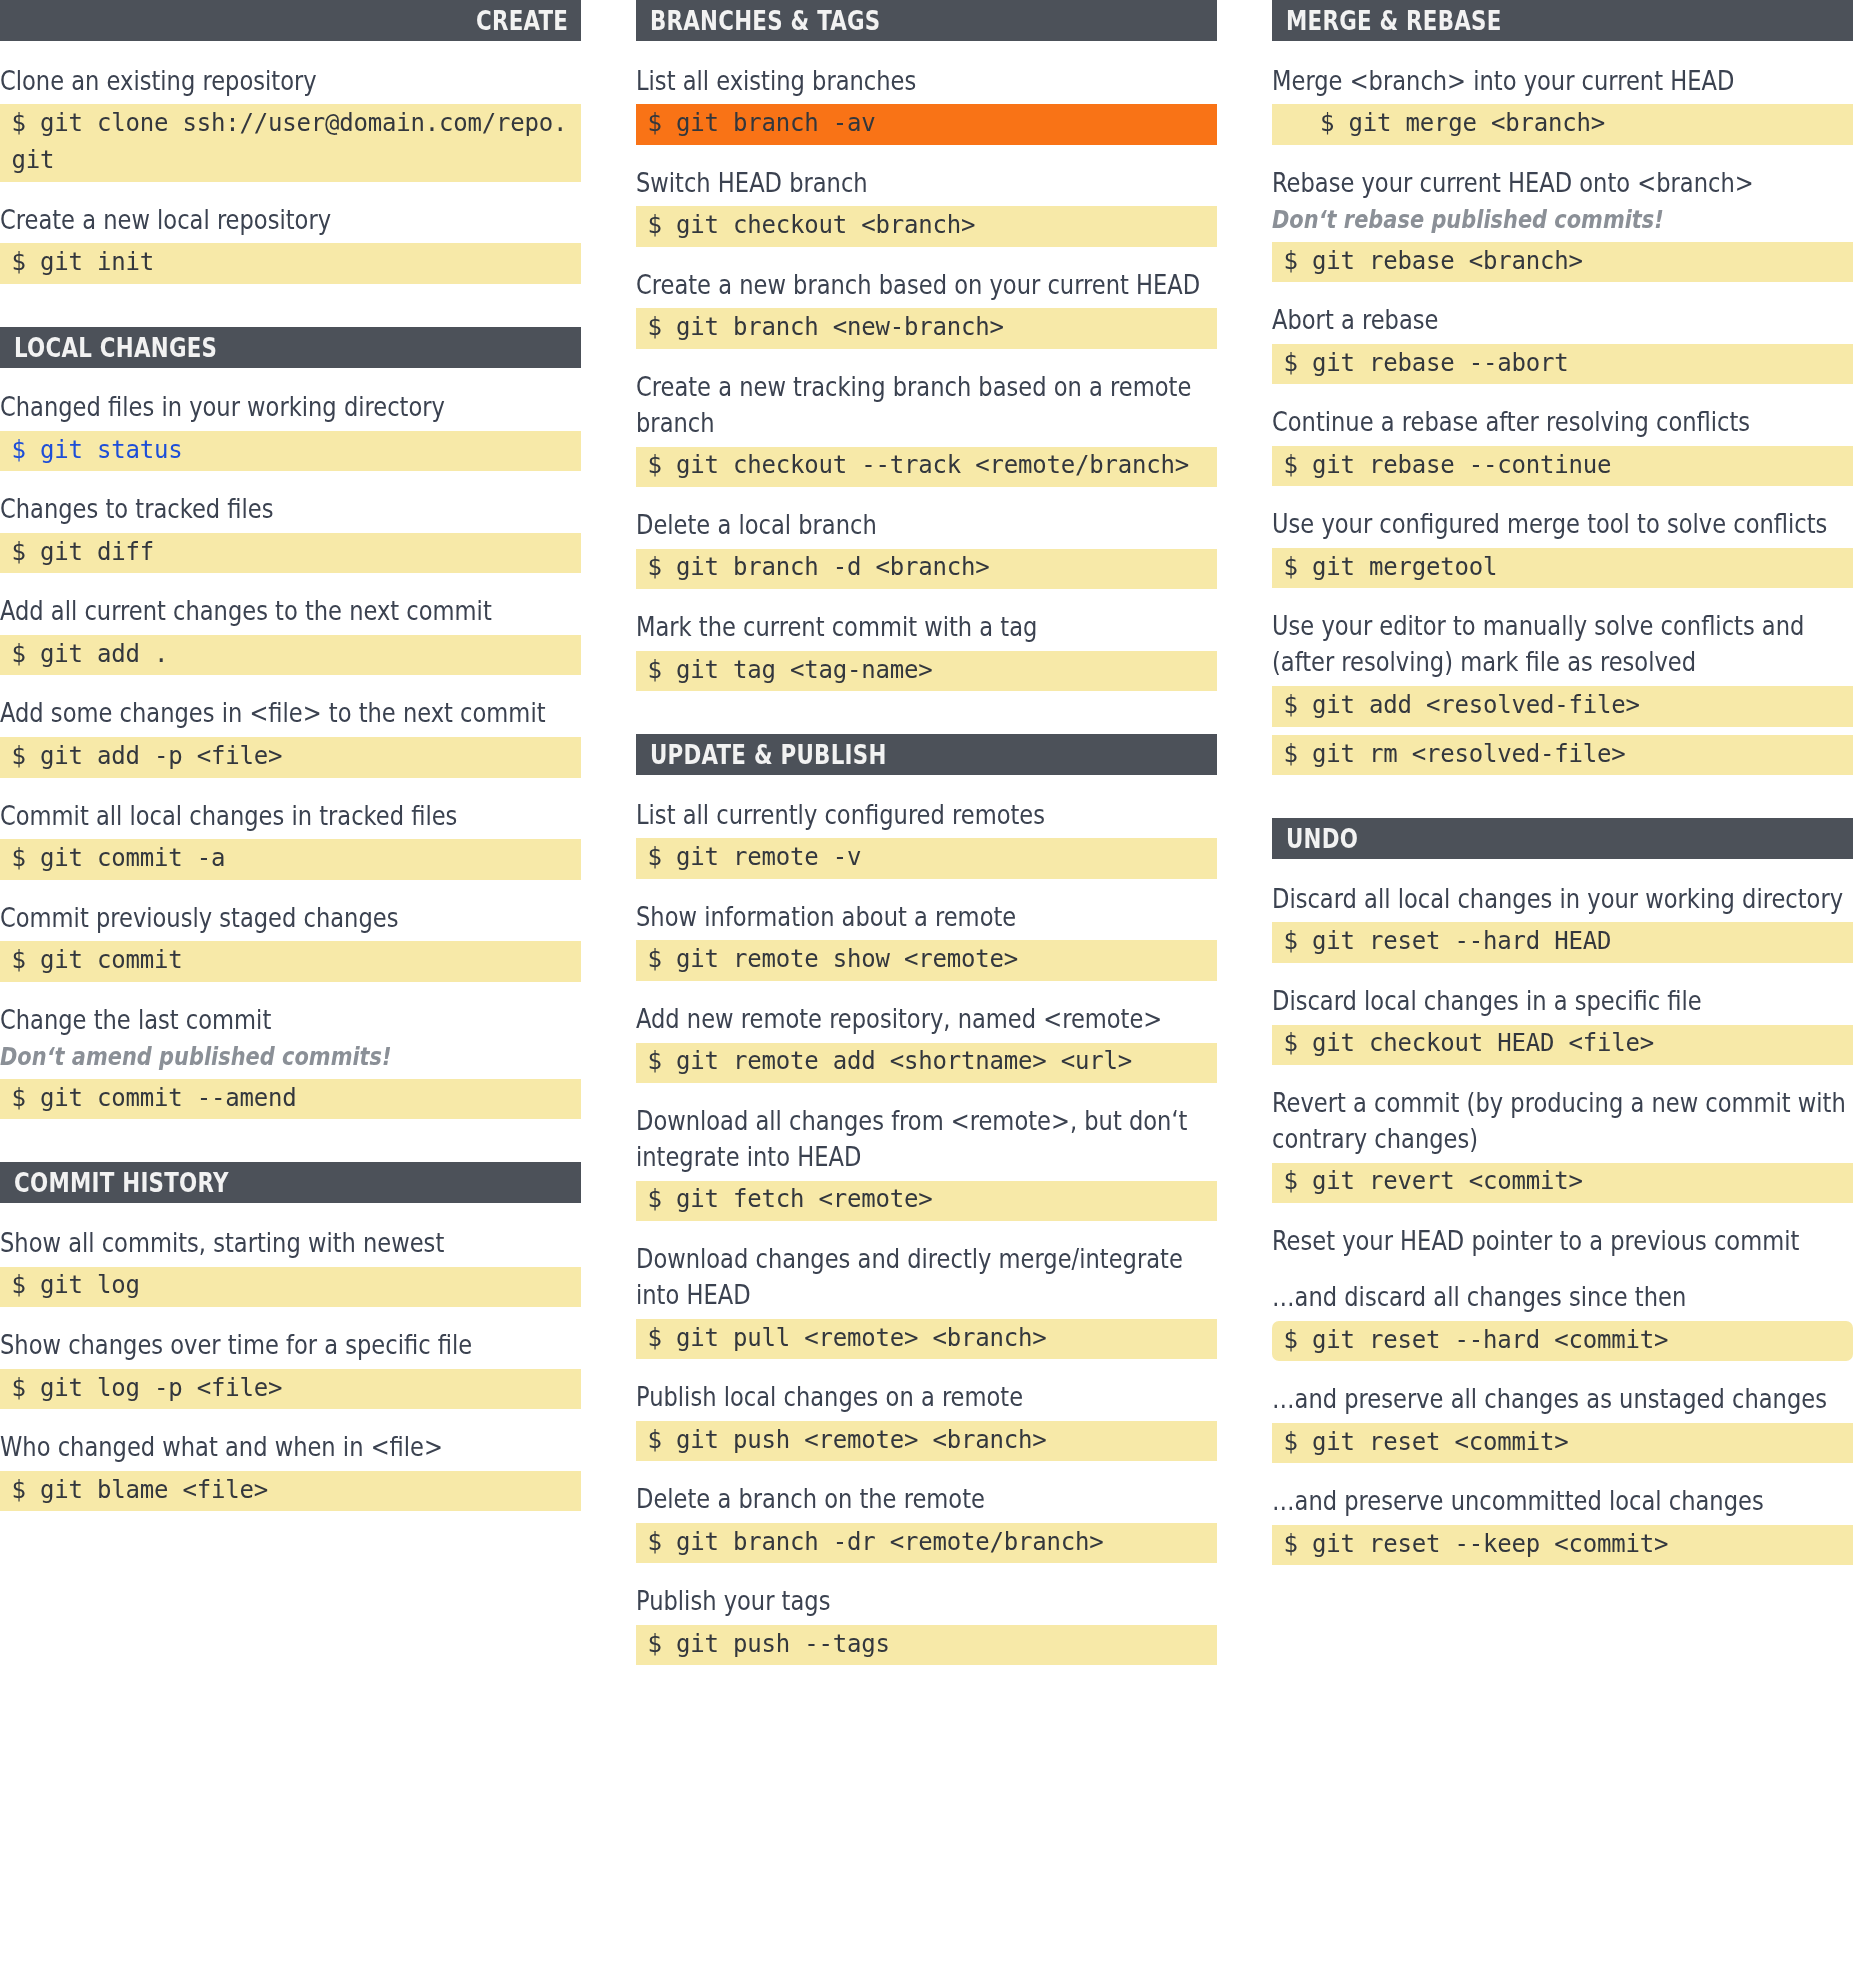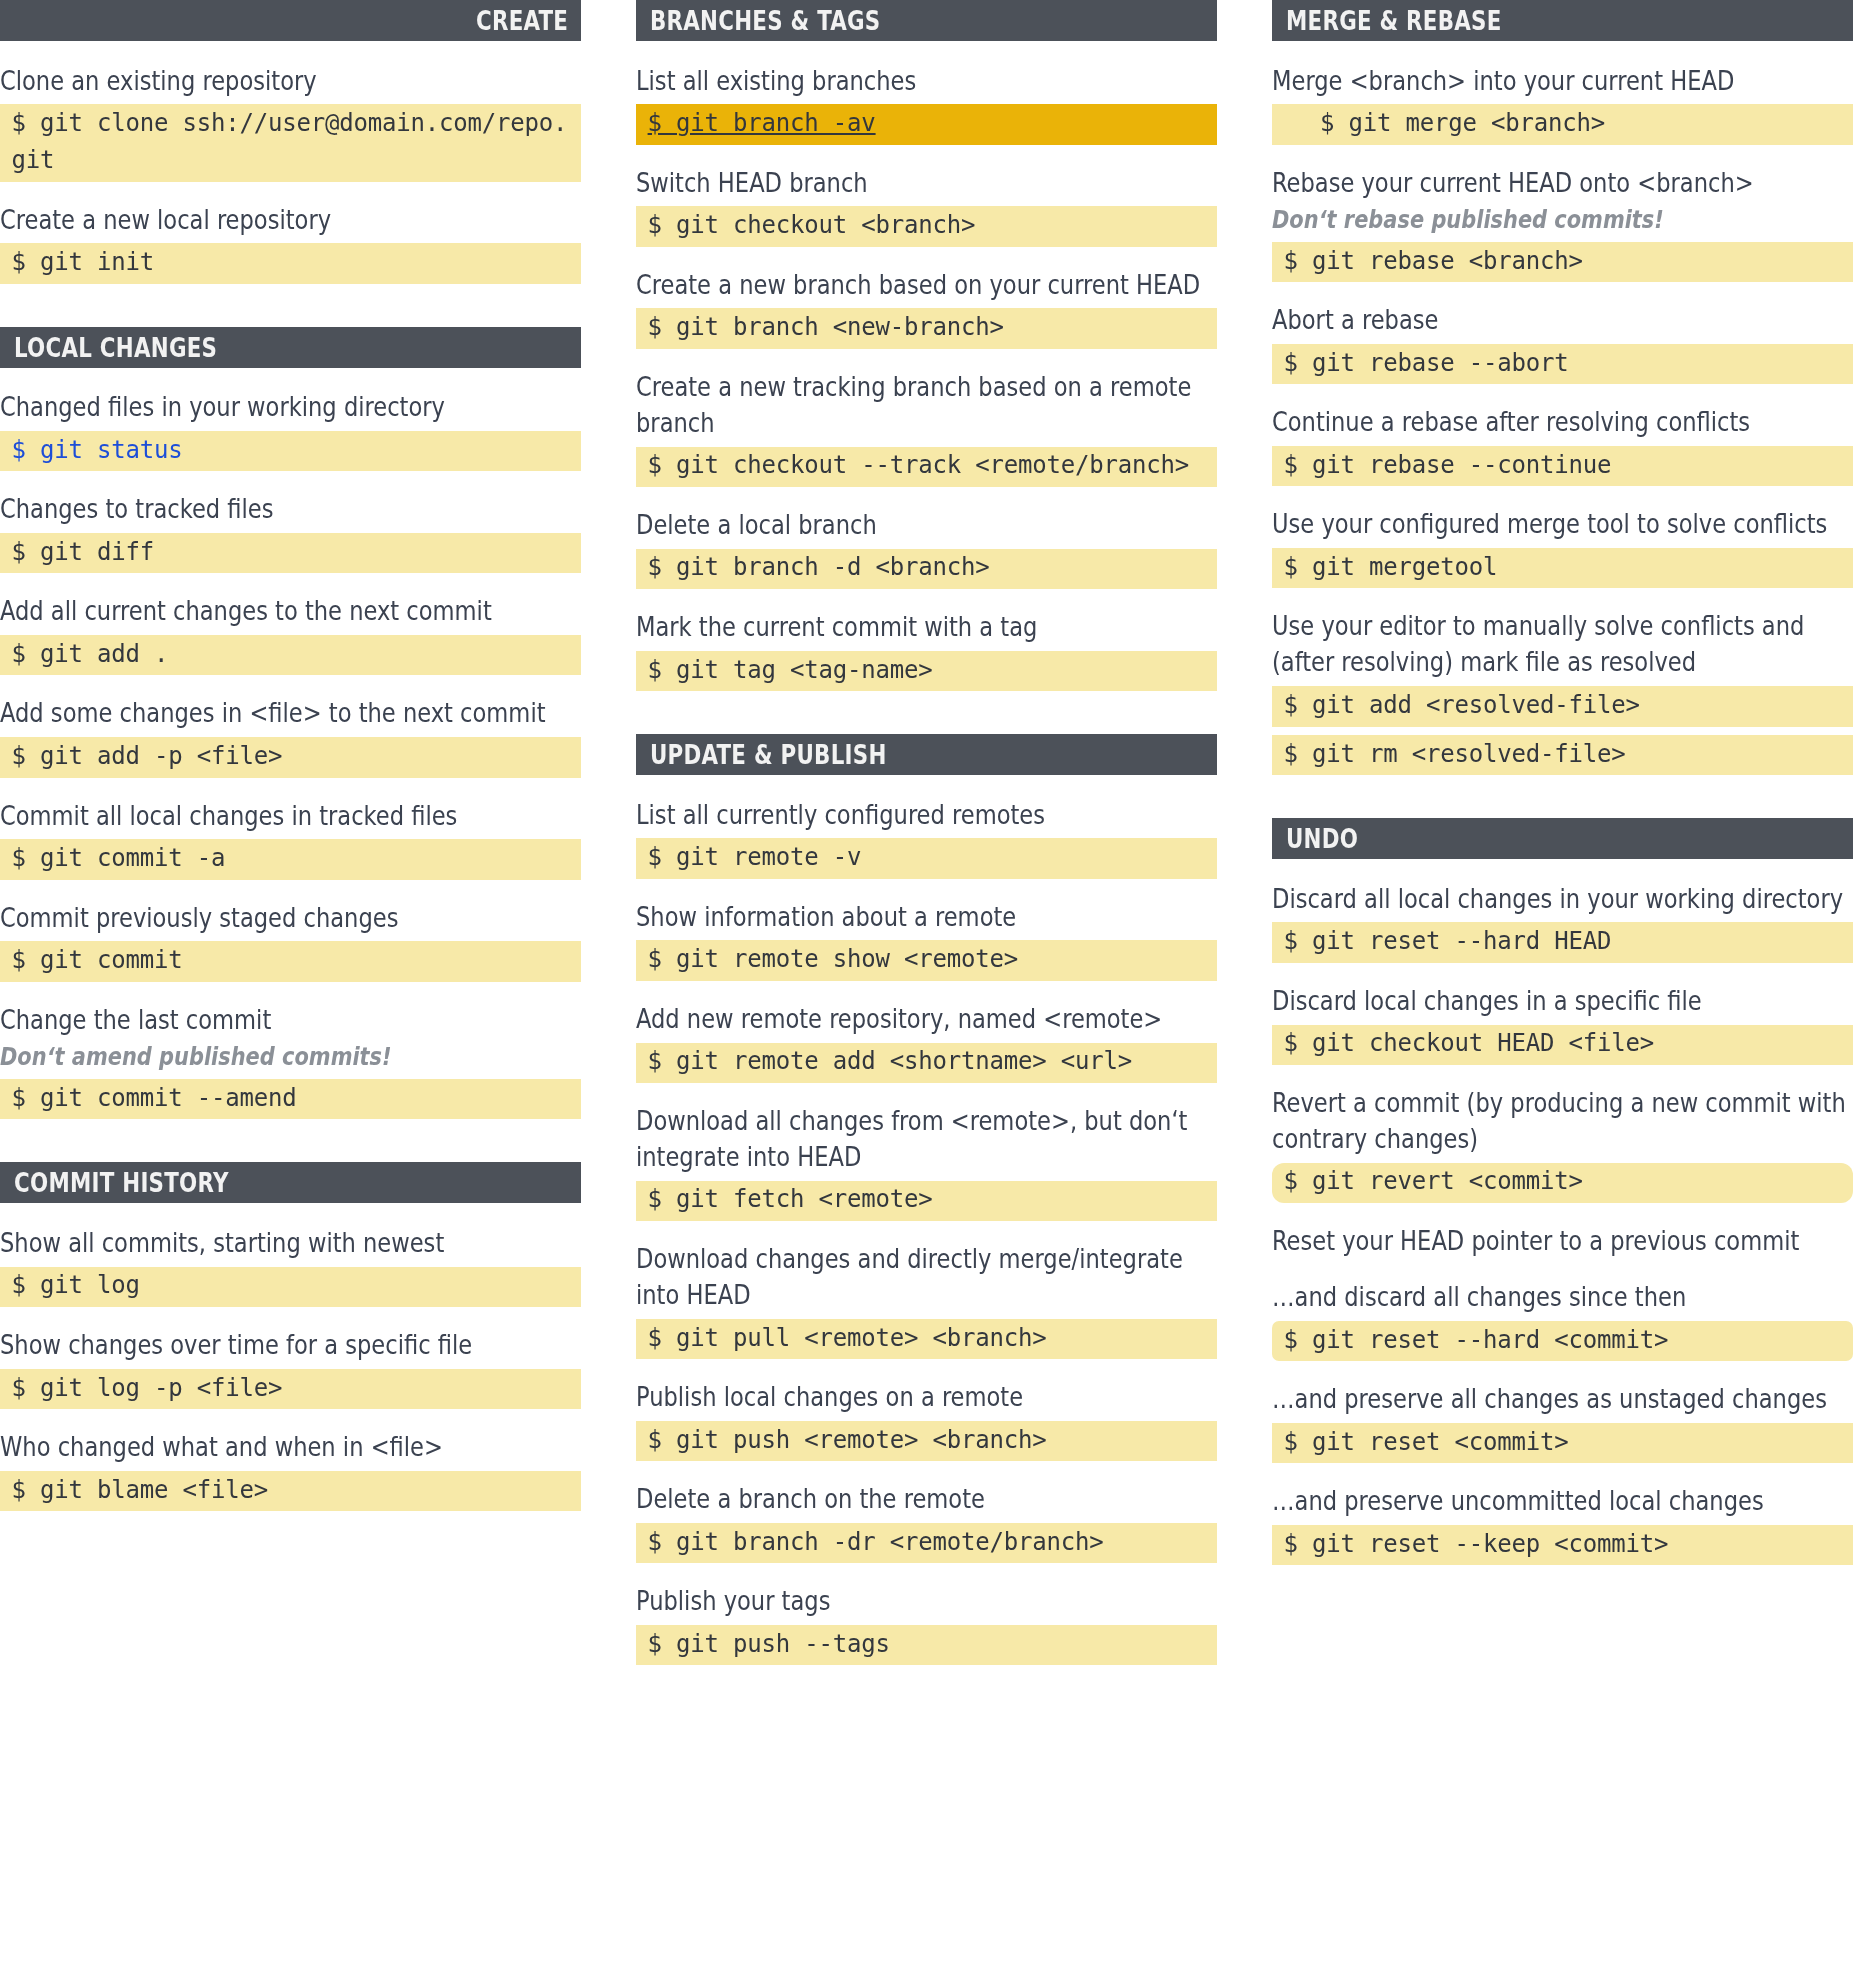--- a/index.html
+++ b/index.html
@@ -183,21 +183,21 @@
       </div>
     </div>
     <div class="column">
       <div class="section">
         <div class="section-header" style="background: rgb(76, 81, 89);">
           <div class="section-header-title" style="color: rgb(242, 242, 242);">BRANCHES &amp; TAGS</div>
         </div>
         <div class="section-body">
           <div class="entry">
             <div class="desc" style="color: rgb(59, 66, 80);">List all existing branches</div>
-            <div class="cmd" style="background: #eab308; color: rgb(51, 55, 61); text-decoration: underline;">$ git branch -av</div>
+            <div class="cmd" style="background: #f97316; color: rgb(51, 55, 61);">$ git branch -av</div>
           </div>
           <div class="entry">
             <div class="desc" style="color: rgb(59, 66, 80);">Switch HEAD branch</div>
             <div class="cmd" style="background: rgb(247, 233, 168); color: rgb(51, 55, 61);">$ git checkout &lt;branch&gt;</div>
           </div>
           <div class="entry">
             <div class="desc" style="color: rgb(59, 66, 80);">Create a new branch based
 on your current HEAD</div>
             <div class="cmd" style="background: rgb(247, 233, 168); color: rgb(51, 55, 61);">$ git branch &lt;new-branch&gt;</div>
           </div>
@@ -304,21 +304,21 @@
 directory</div>
             <div class="cmd" style="background: rgb(247, 233, 168); color: rgb(51, 55, 61);">$ git reset --hard HEAD</div>
           </div>
           <div class="entry">
             <div class="desc" style="color: rgb(59, 66, 80);">Discard local changes in a specific file</div>
             <div class="cmd" style="background: rgb(247, 233, 168); color: rgb(51, 55, 61);">$ git checkout HEAD &lt;file&gt;</div>
           </div>
           <div class="entry">
             <div class="desc" style="color: rgb(59, 66, 80);">Revert a commit (by producing a new commit
 with contrary changes)</div>
-            <div class="cmd" style="background: rgb(247, 233, 168); color: rgb(51, 55, 61); border-radius: 12px;">$ git revert &lt;commit&gt;</div>
+            <div class="cmd" style="background: rgb(247, 233, 168); color: rgb(51, 55, 61);">$ git revert &lt;commit&gt;</div>
           </div>
           <div class="entry">
             <div class="desc" style="color: rgb(59, 66, 80);">Reset your HEAD pointer to a previous commit</div>
           </div>
           <div class="entry">
             <div class="desc" style="color: rgb(59, 66, 80);">…and discard all changes since then</div>
             <div class="cmd" style="background: rgb(247, 233, 168); color: rgb(51, 55, 61); border-radius: 7px;">$ git reset --hard &lt;commit&gt;</div>
           </div>
           <div class="entry">
             <div class="desc" style="color: rgb(59, 66, 80);">…and preserve all changes as unstaged

